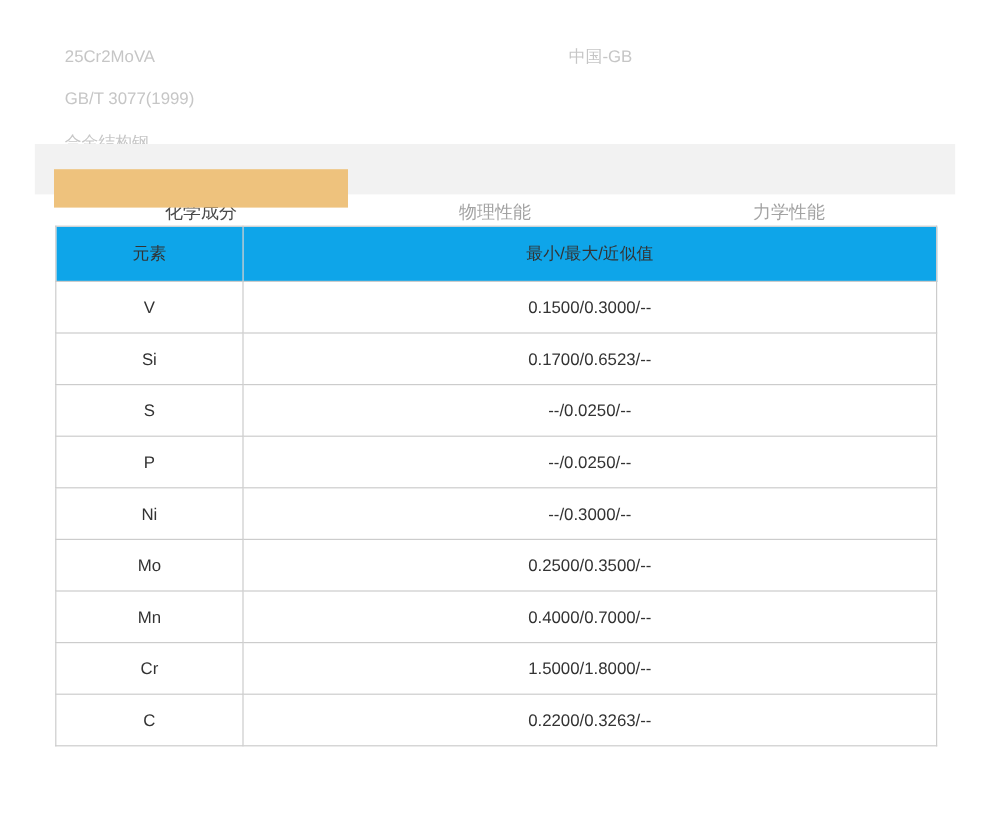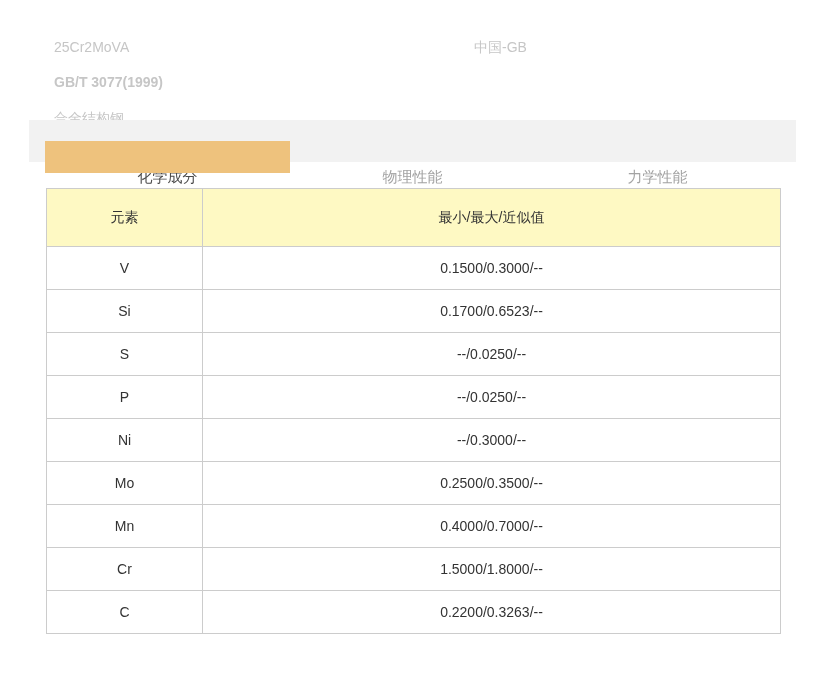--- a/index.html
+++ b/index.html
@@ -14,21 +14,21 @@
 
   
   .hdr-text {
     position: absolute;
     font-size: 14px;
     color: #c6c6c6;
     white-space: nowrap;
   }
   .material-name { left: 22px; top: 7px; }
   .region-name   { left: 442px; top: 7px; }
-  .standard-name { left: 22px; top: 42px; font-weight: bold; }
+  .standard-name { left: 22px; top: 42px; }
   .category-name { left: 22px; top: 78px; }
 
   
   .tabbar {
     position: absolute;
     left: 13px; top: 104px;
     width: 767px; height: 42px;
     background: #f2f2f2;
     display: flex;
   }
@@ -59,22 +59,22 @@
     color: #333333;
     table-layout: fixed;
   }
   table.comp th, table.comp td {
     border: 1px solid #cccccc;
     text-align: center;
     vertical-align: middle;
     padding: 0;
   }
   table.comp th {
-    height: 58px;
-    background: #fef9c3;
+    height: 46px;
+    background: #0ea5e9;
     font-weight: normal;
     font-size: 14px;
   }
   table.comp td { height: 43px; background: #ffffff; }
   col.c-el  { width: 156px; }
   col.c-val { width: 578px; }
 </style>
 </head>
 <body>
 

